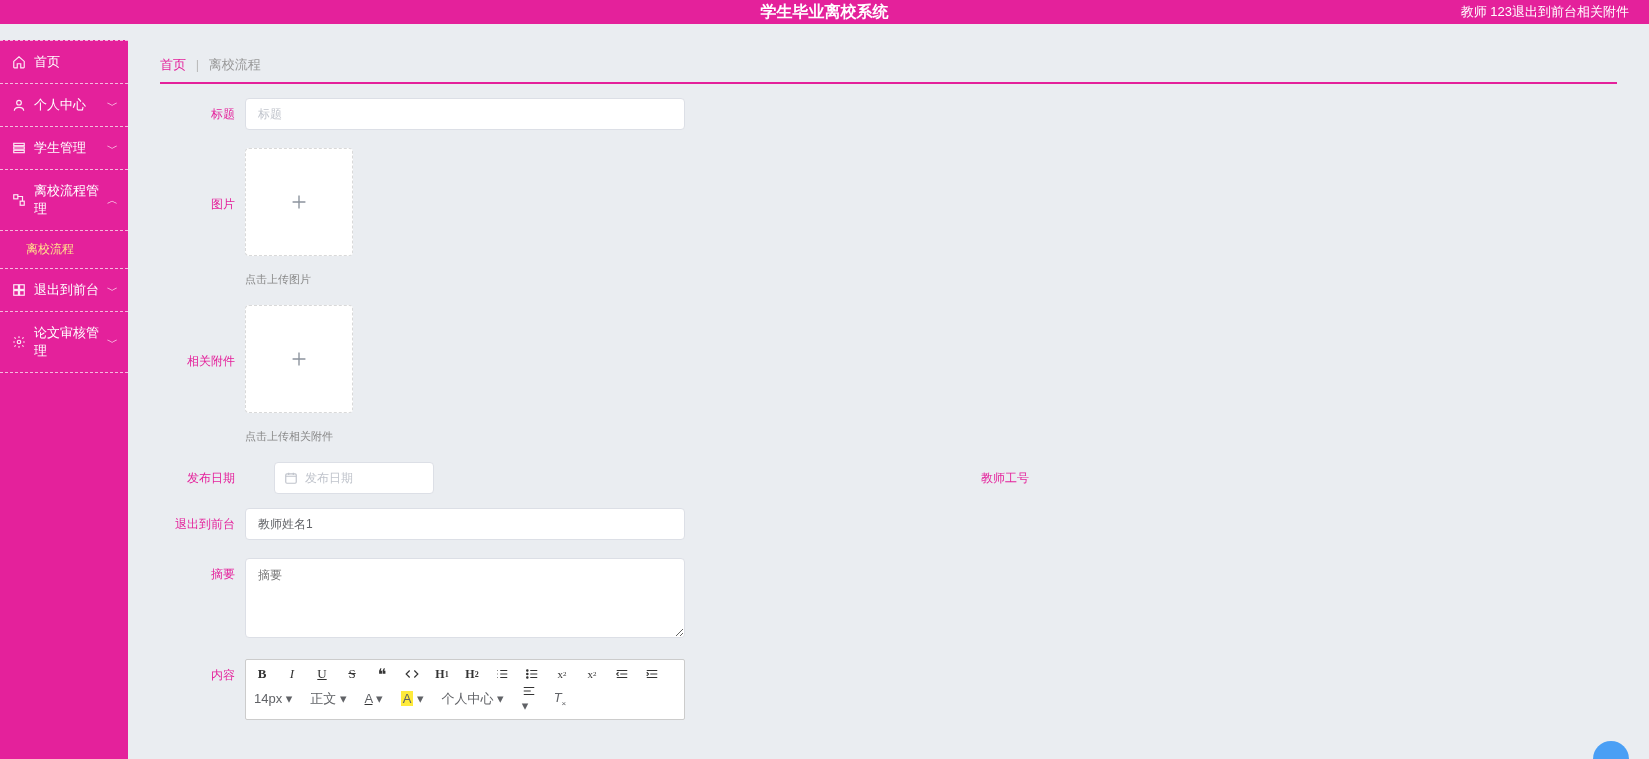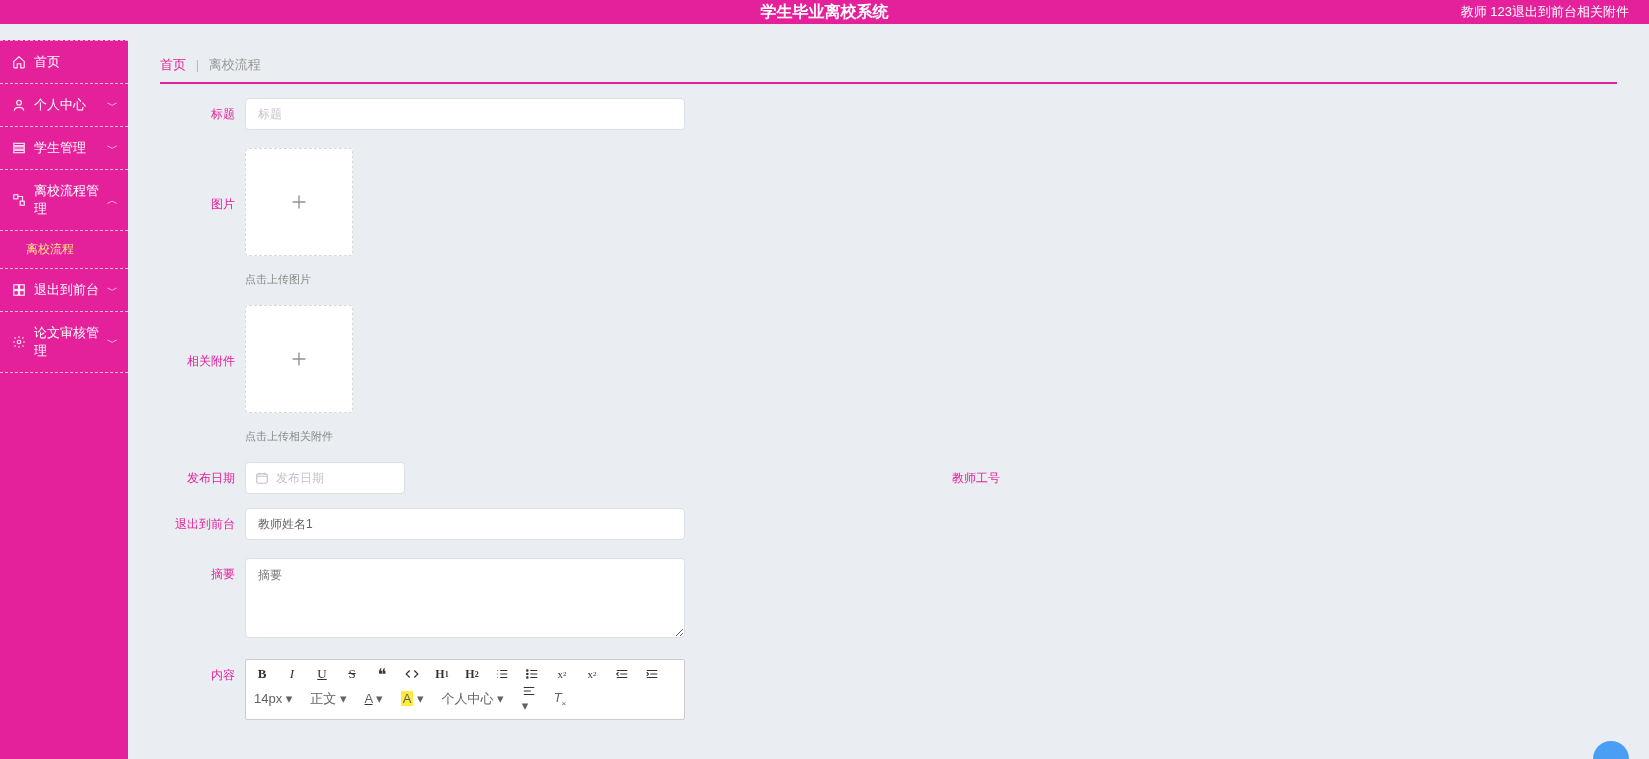--- a/index.html
+++ b/index.html
@@ -42,21 +42,21 @@
 
 .upload-card { width: 108px; height: 108px; border: 1px dashed #d9d9d9; border-radius: 4px; background: #fff; display: flex; align-items: center; justify-content: center; cursor: pointer; }
 .upload-card .plus { color: #8c939d; }
 .upload-hint { color: #888; font-size: 11px; margin-top: 16px; }
 
 .date-input-wrap { position: relative; display: inline-block; }
 .date-input-wrap .date-icon { position: absolute; left: 10px; top: 50%; transform: translateY(-50%); color: #c0c4cc; pointer-events: none; }
 .date-input-wrap input { padding-left: 30px; }
 
 .row-cols { display: flex; gap: 40px; }
-.row-cols .form-col { display: flex; }
+.row-cols .form-col { display: flex; gap: 29px; }
 .row-cols .form-col .label { width: 85px; color: #e4219b; font-size: 12px; text-align: right; padding-right: 10px; padding-top: 8px; flex-shrink: 0; }
 
 .row-cols .form-col:nth-child(2) { margin-left: 480px; }
 
 
 .editor-wrap { width: 440px; border: 1px solid #ccc; border-radius: 2px; background: #fff; }
 .editor-toolbar { border-bottom: 0; padding: 6px 8px 2px; display: flex; flex-wrap: wrap; align-items: center; gap: 10px 14px; }
 .editor-toolbar .tb-btn { width: 16px; height: 16px; display: flex; align-items: center; justify-content: center; color: #333; cursor: pointer; font-family: Georgia, serif; }
 .row2 { display: flex; align-items: center; gap: 18px; padding: 0 8px 6px; flex-wrap: wrap; }
 

